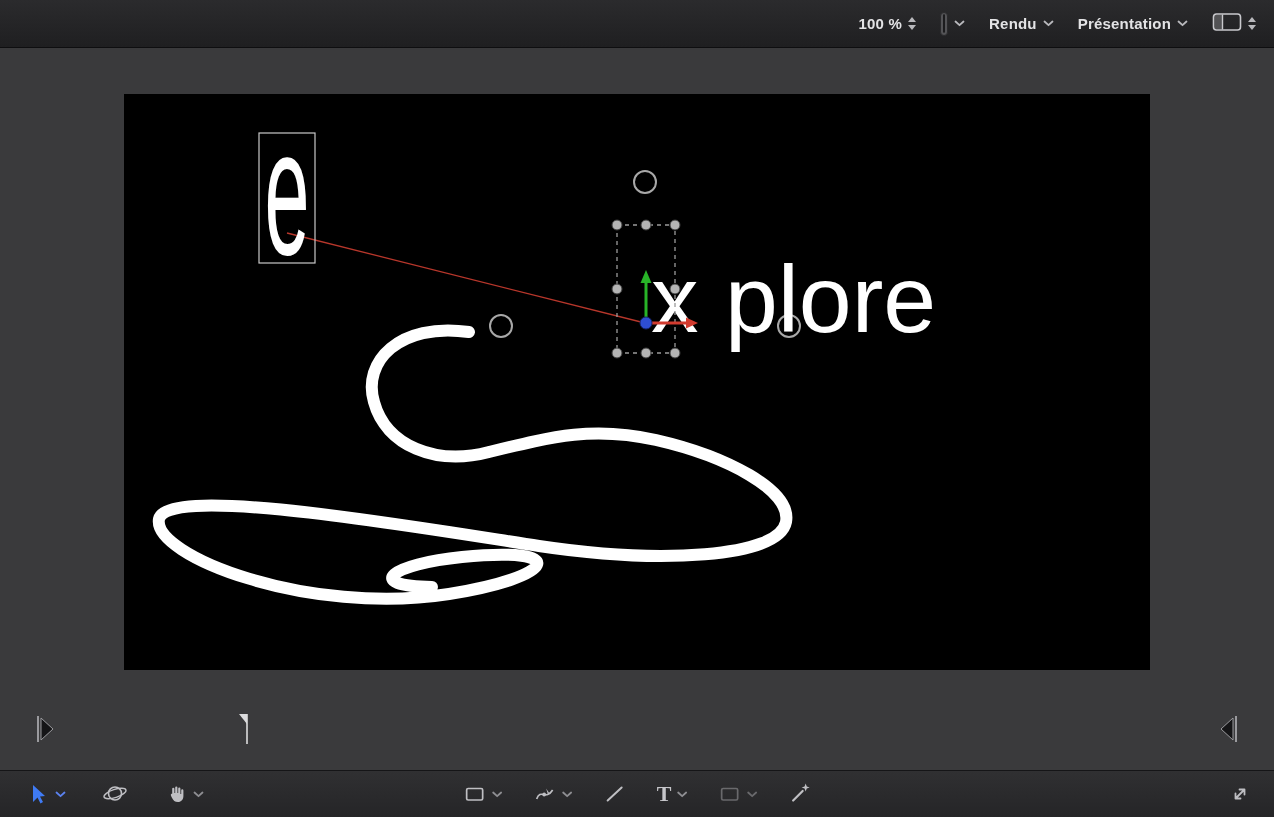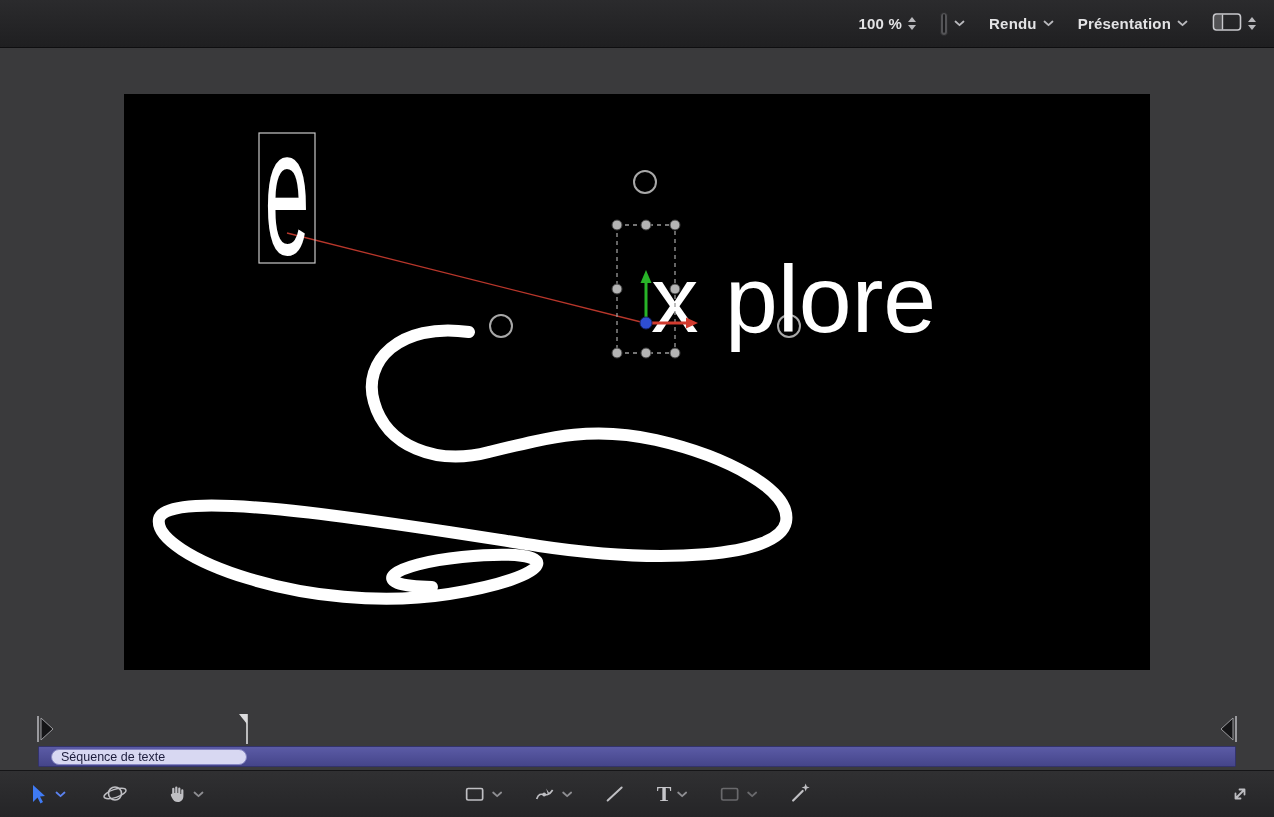--- a/index.html
+++ b/index.html
@@ -174,25 +174,20 @@
       </g>
       <g>
         <line x1="247" y1="2" x2="247" y2="32" stroke="#dcdcde" stroke-width="1.6"></line>
         <polygon points="247,2 239,2 247,12" fill="#dcdcde"></polygon>
       </g>
       <g>
         <line x1="1236" y1="4" x2="1236" y2="30" stroke="#9a9a9e" stroke-width="2"></line>
         <polygon points="1233,6 1221,17 1233,28" fill="#151517" stroke="#9a9a9e" stroke-width="1"></polygon>
       </g>
     </svg>
-    <div class="timebar">
-      <div class="seq-label">
-        <span>Séquence de texte</span>
-      </div>
-    </div>
   </div>
 
   <div class="bottom-toolbar">
 
     <div class="tools-left">
       <div class="tool">
         <span>
           <svg width="24" height="24" viewBox="0 0 24 24">
             <polygon points="7,3 7,20 11.5,15.5 14.5,21.5 17,20 14,14.5 19,14" fill="#3f7bf5"></polygon>
           </svg>

